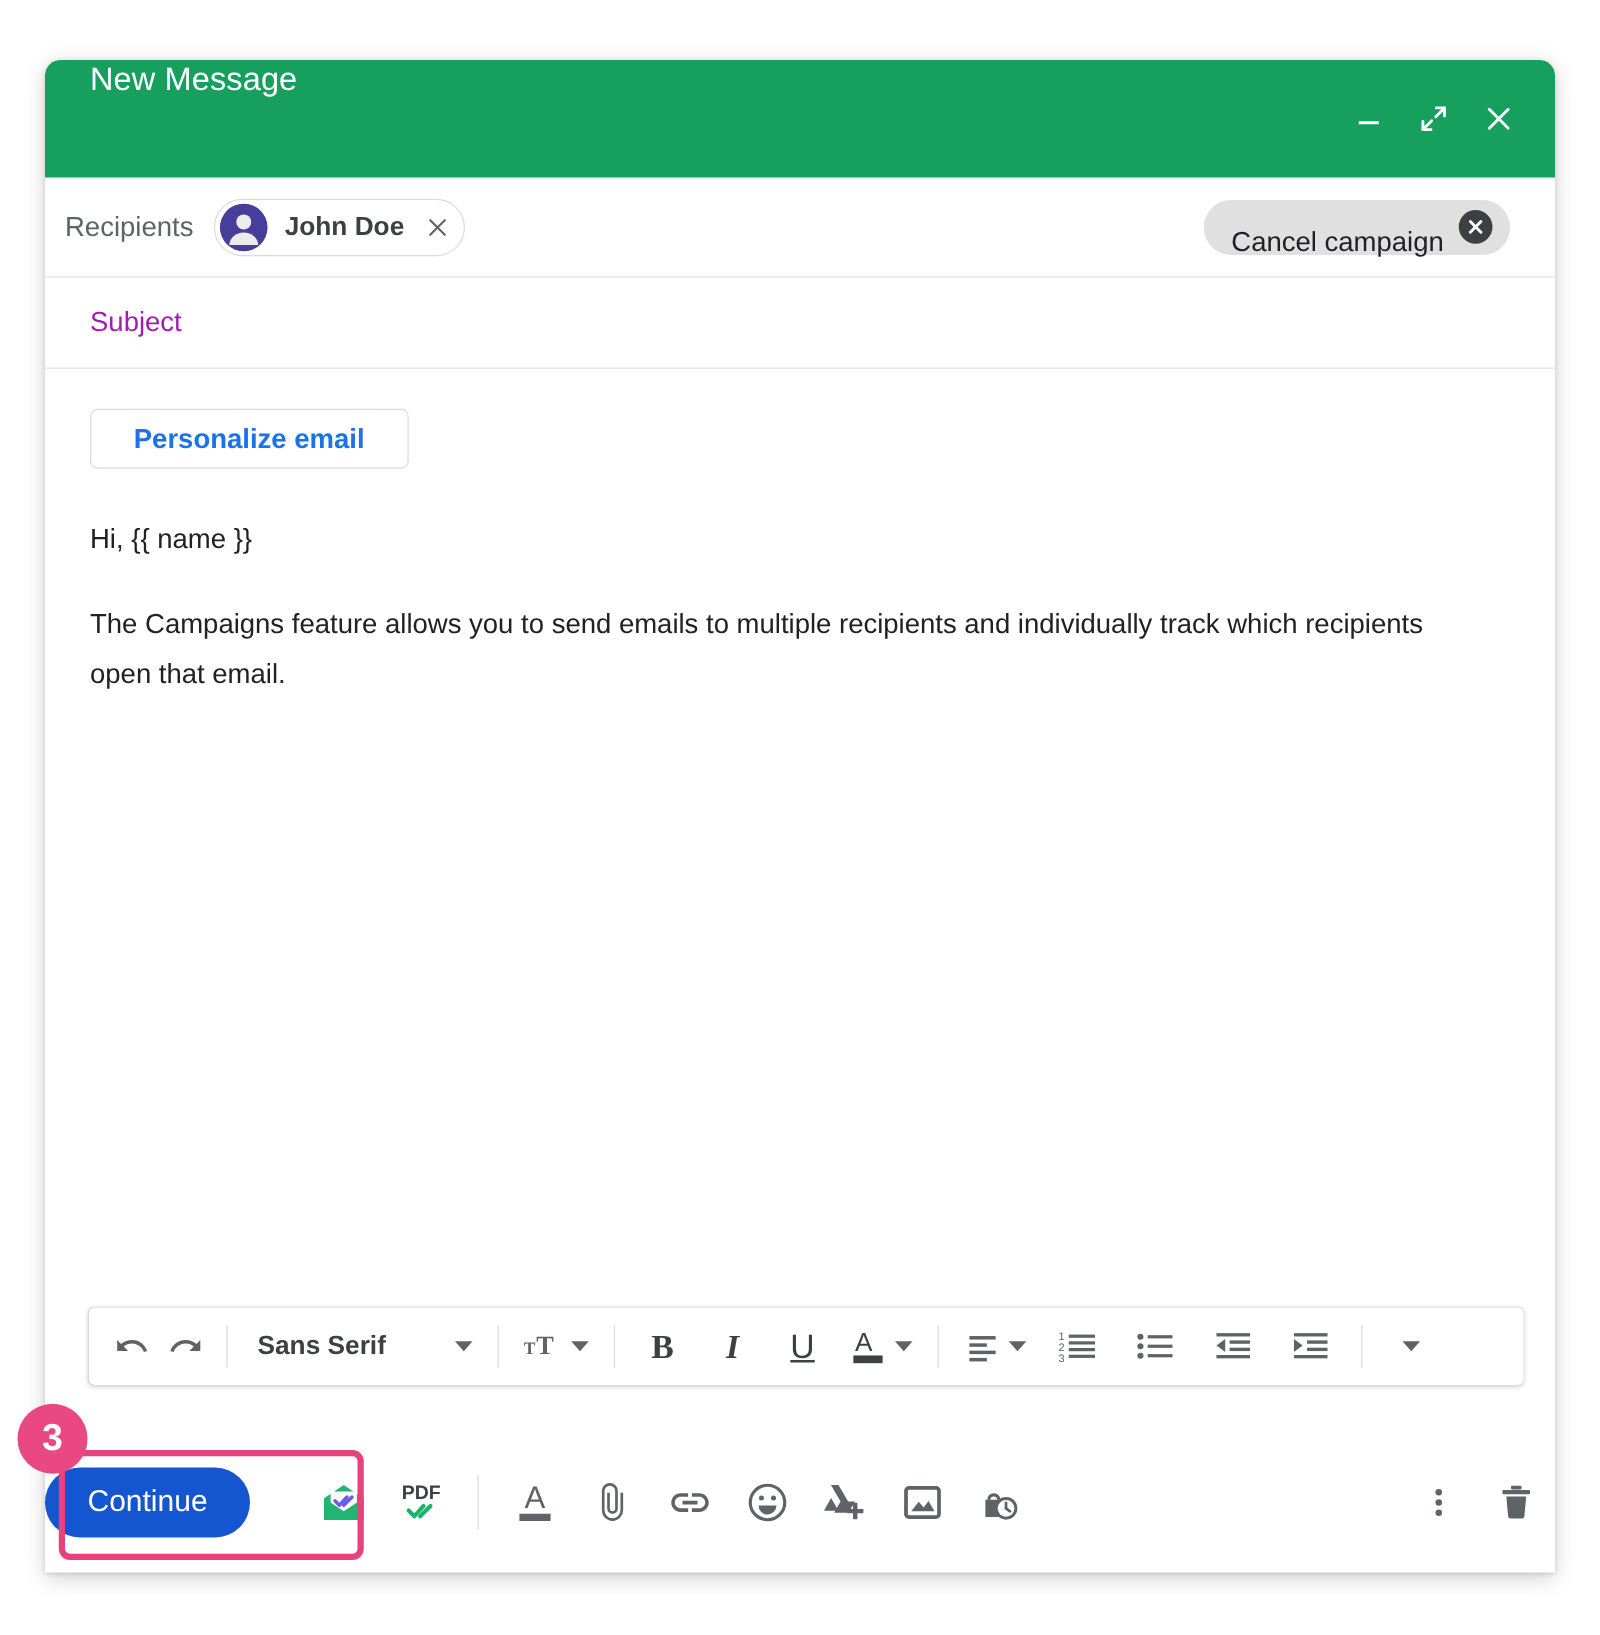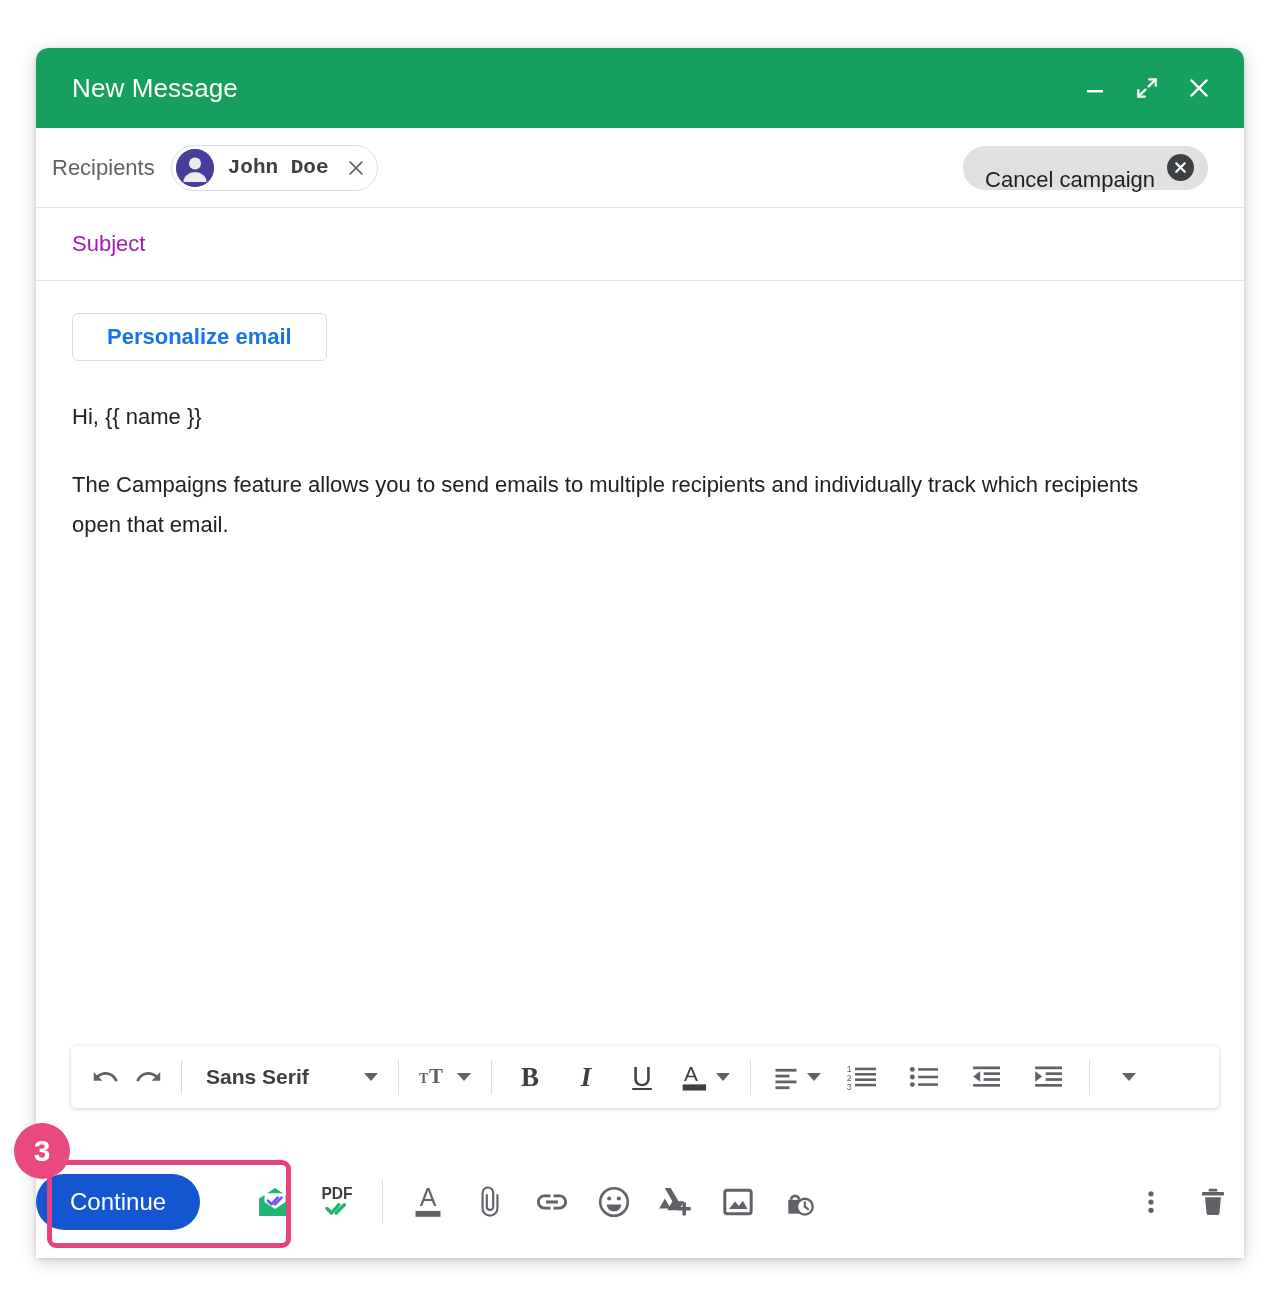--- a/index.html
+++ b/index.html
@@ -21,24 +21,23 @@
     width: 1208px;
     height: 1210px;
     background: #ffffff;
     border-radius: 12px 12px 0 0;
     box-shadow: 0 4px 18px rgba(0,0,0,0.18), 0 1px 4px rgba(0,0,0,0.12);
     overflow: hidden;
   }
 
   
   .compose-header {
-    height: 80px;
+    height: 94px;
     background: #17a05d;
     display: flex;
-    align-items: center;
     padding: 0 22px 0 36px;
     border-radius: 12px 12px 0 0;
     gap: 40px;
   }
   .compose-title {
     color: #ffffff;
     font-size: 26px;
     font-weight: 400;
     letter-spacing: 0.1px;
     flex: 1;
@@ -68,21 +67,20 @@
   }
   .chip {
     display: inline-flex;
     align-items: center;
     height: 46px;
     border: 1px solid #dadce0;
     border-radius: 23px;
     padding: 0 4px 0 4px;
     margin-right: 16px;
     background: #fff;
-    font-family: Liberation Mono, monospace;
   }
   .chip-avatar {
     width: 38px; height: 38px;
     border-radius: 50%;
     background: #473e9b;
     display: flex; align-items: center; justify-content: center;
     flex: 0 0 auto;
     overflow: hidden;
   }
   .chip-name {

